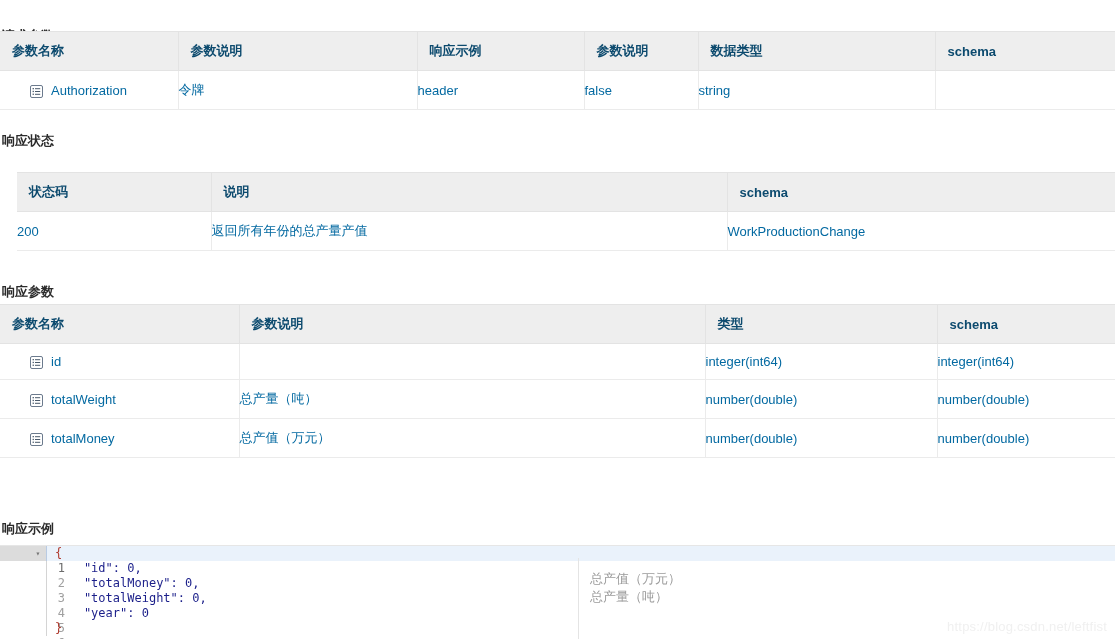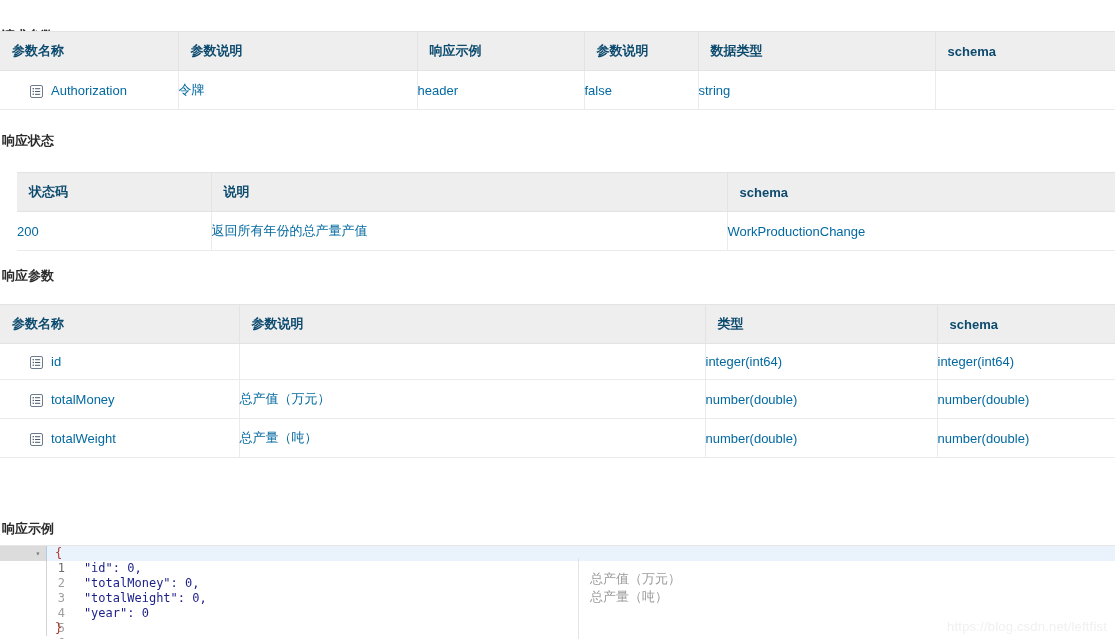--- a/index.html
+++ b/index.html
@@ -241,21 +241,21 @@
       </tr>
       <tr>
         <td>200</td>
         <td>返回所有年份的总产量产值</td>
         <td>WorkProductionChange</td>
       </tr>
     </tbody>
       </table>
   </div>
 
-  <div style="position:absolute; left:0; top:268px; width:977px;">
+  <div style="position:absolute; left:0; top:284px; width:977px;">
     <div class="section-title">响应参数</div>
   </div>
 
   <div style="position:absolute; left:0; top:304px; width:1115px;">
     <table class="api-table">
       <colgroup>
         <col style="width:239px">
           <col style="width:466px">
         <col style="width:232px">
           <col style="width:178px">
@@ -292,42 +292,42 @@
           <span class="doc-icon">
             <svg width="13" height="13" viewBox="0 0 13 13">
               <rect x="0.5" y="0.5" width="12" height="12" rx="1.5" ry="1.5" fill="#ffffff" stroke="#6b7a8d" stroke-width="1"></rect>
               <rect x="2.6" y="3" width="1.3" height="1.3" fill="#4a5a6b"></rect>
                   <rect x="5" y="3.2" width="5.2" height="1" fill="#4a5a6b"></rect>
               <rect x="2.6" y="5.8" width="1.3" height="1.3" fill="#4a5a6b"></rect>
                   <rect x="5" y="6" width="5.2" height="1" fill="#4a5a6b"></rect>
               <rect x="2.6" y="8.6" width="1.3" height="1.3" fill="#4a5a6b"></rect>
                   <rect x="5" y="8.8" width="5.2" height="1" fill="#4a5a6b"></rect>
             </svg>
-          </span><span>totalMoney</span>
+          </span><span>totalWeight</span>
         </td>
-        <td>总产值（万元）</td>
+        <td>总产量（吨）</td>
         <td>number(double)</td>
         <td>number(double)</td>
       </tr>
 
       <tr>
         <td class="cell-indent">
           <span class="doc-icon">
             <svg width="13" height="13" viewBox="0 0 13 13">
               <rect x="0.5" y="0.5" width="12" height="12" rx="1.5" ry="1.5" fill="#ffffff" stroke="#6b7a8d" stroke-width="1"></rect>
               <rect x="2.6" y="3" width="1.3" height="1.3" fill="#4a5a6b"></rect>
                   <rect x="5" y="3.2" width="5.2" height="1" fill="#4a5a6b"></rect>
               <rect x="2.6" y="5.8" width="1.3" height="1.3" fill="#4a5a6b"></rect>
                   <rect x="5" y="6" width="5.2" height="1" fill="#4a5a6b"></rect>
               <rect x="2.6" y="8.6" width="1.3" height="1.3" fill="#4a5a6b"></rect>
                   <rect x="5" y="8.8" width="5.2" height="1" fill="#4a5a6b"></rect>
             </svg>
-          </span><span>totalWeight</span>
+          </span><span>totalMoney</span>
         </td>
-        <td>总产量（吨）</td>
+        <td>总产值（万元）</td>
         <td>number(double)</td>
         <td>number(double)</td>
       </tr>
 
     </tbody>
       </table>
   </div>
 
   <div style="position:absolute; left:0; top:521px; width:1026px;">
     <div class="section-title">响应示例</div>

